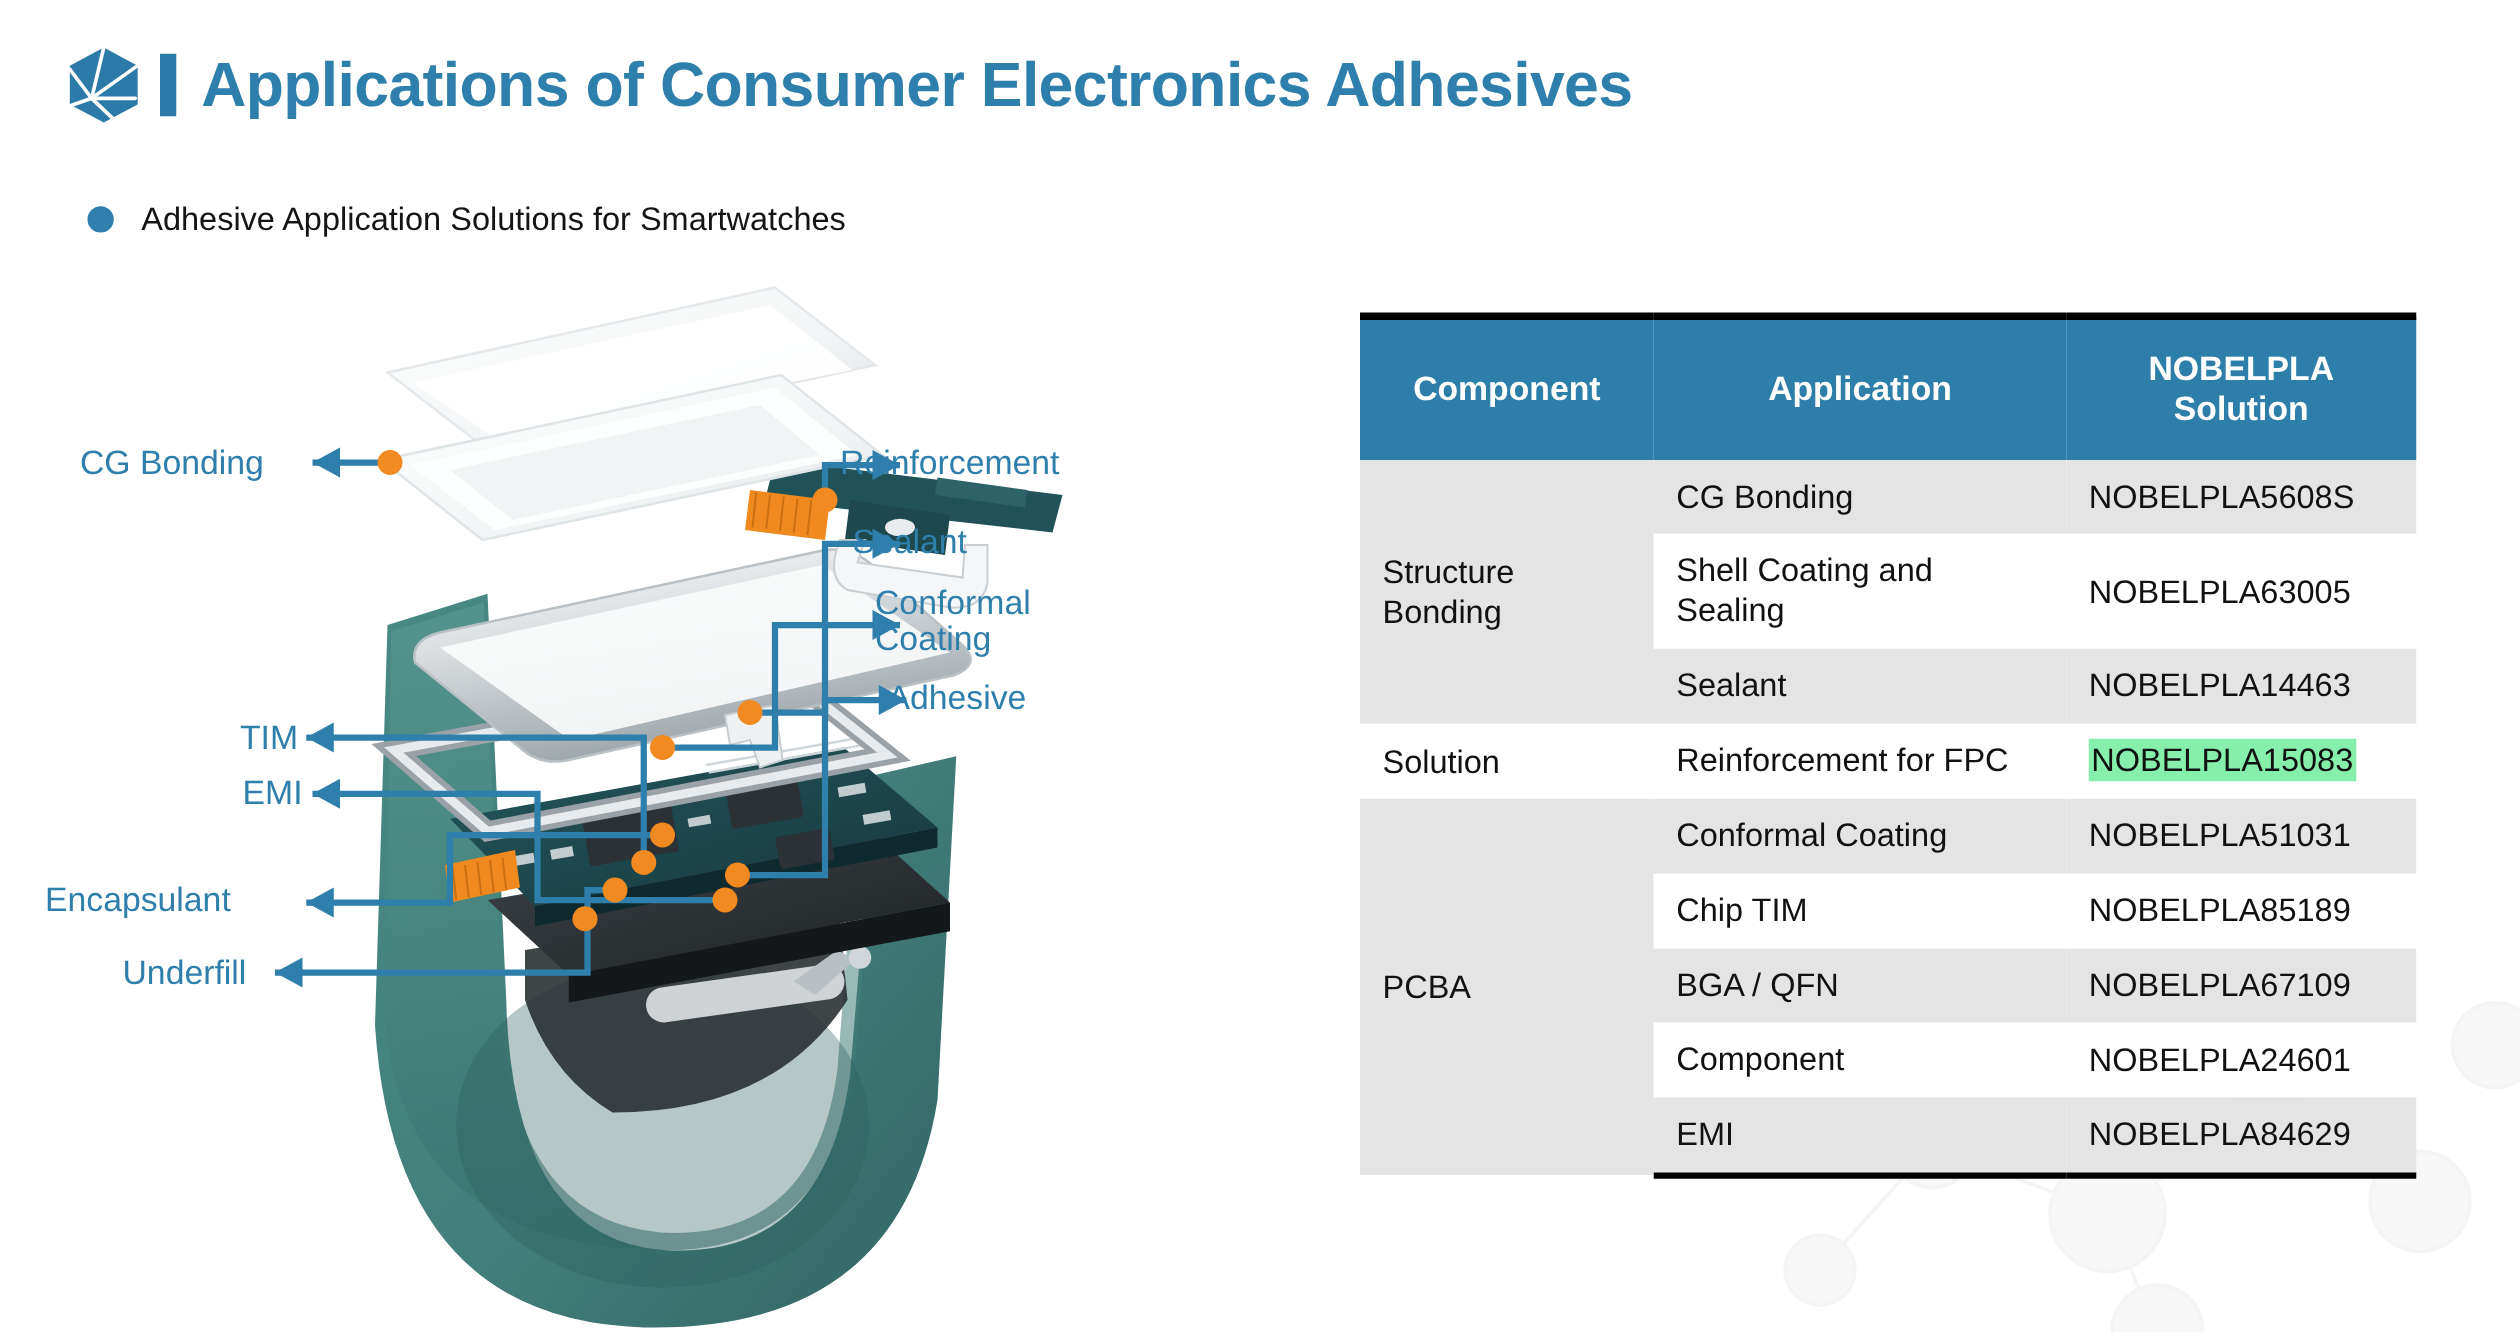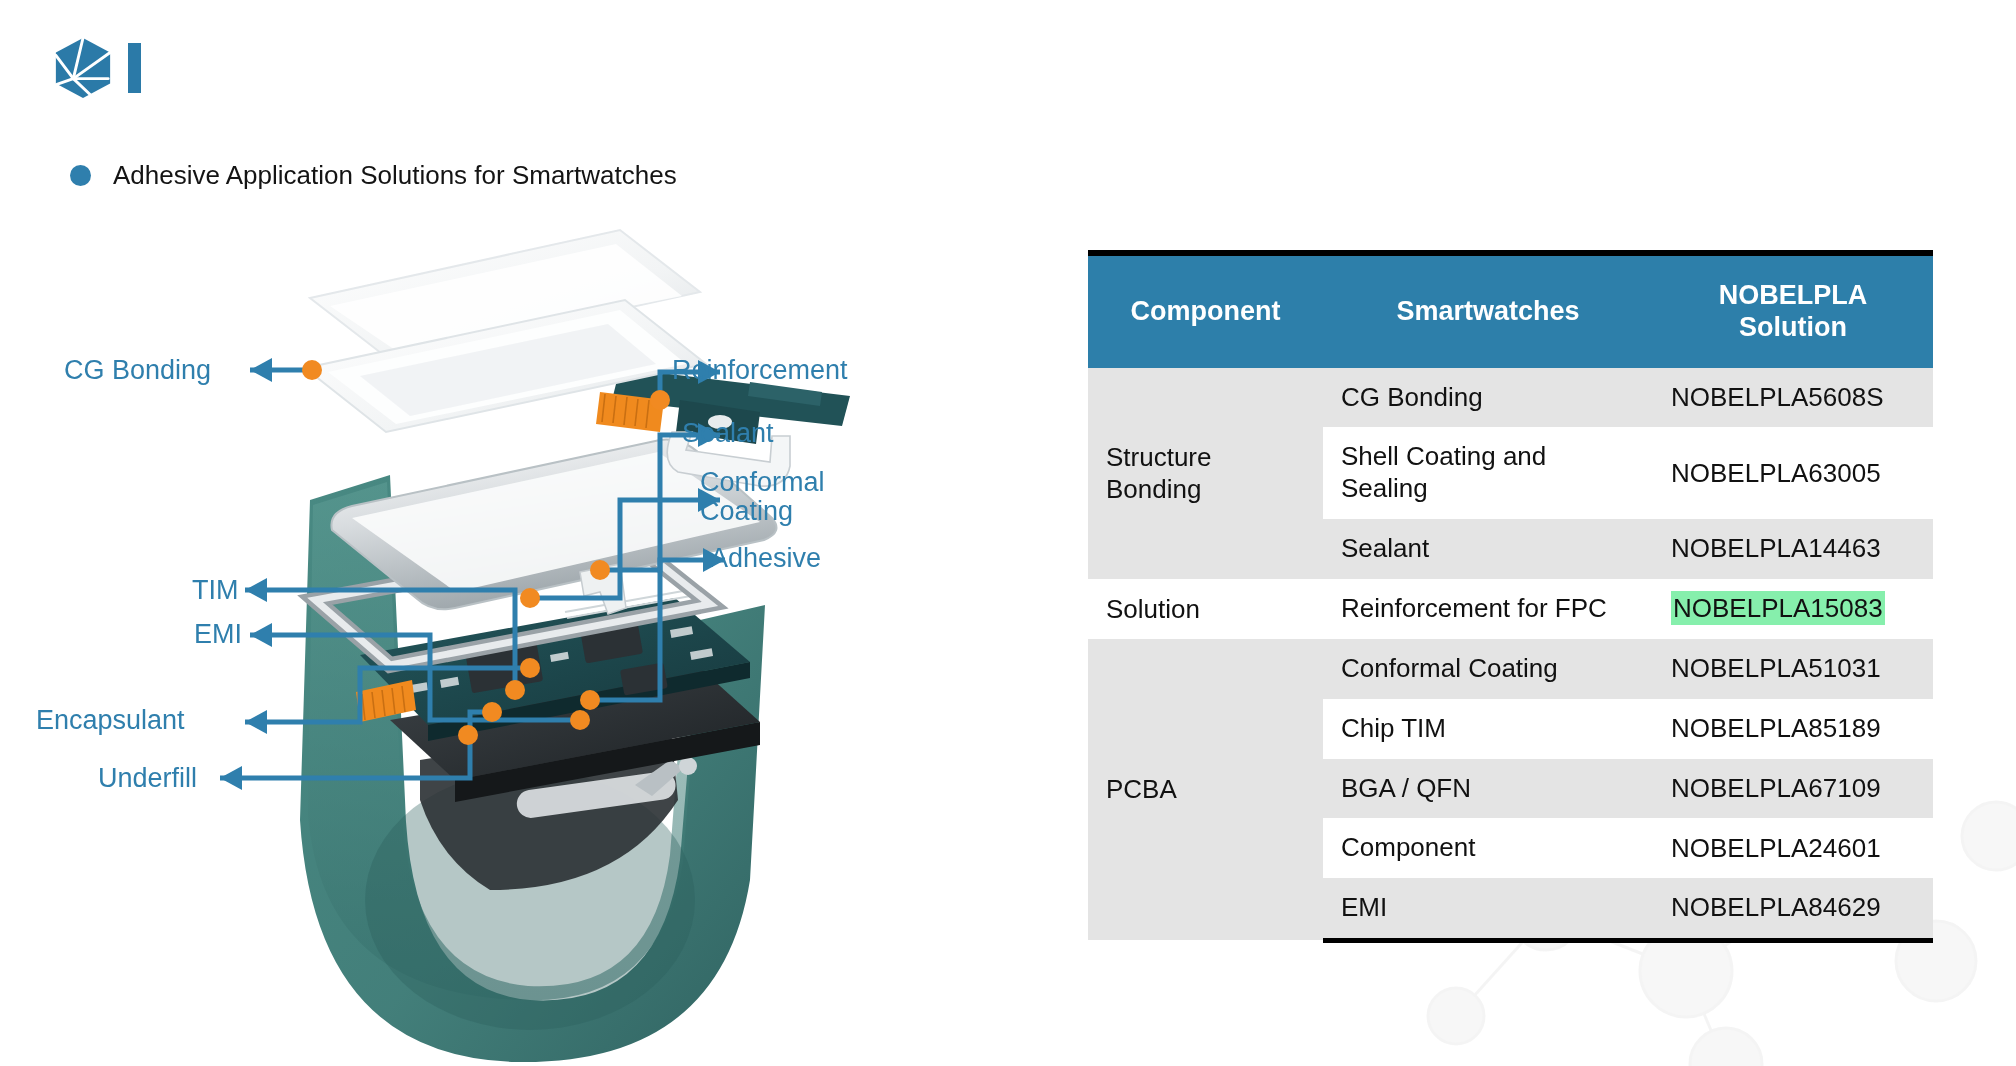--- a/index.html
+++ b/index.html
@@ -94,20 +94,21 @@
       <g stroke="#ffffff" stroke-width="3" fill="none" stroke-linecap="round">
         <line x1="22" y1="44" x2="32" y2="2"></line>
         <line x1="22" y1="44" x2="60" y2="17"></line>
         <line x1="22" y1="44" x2="58" y2="44"></line>
         <line x1="22" y1="44" x2="42" y2="63"></line>
         <line x1="22" y1="44" x2="5" y2="50"></line>
         <line x1="22" y1="44" x2="4" y2="20"></line>
       </g>
     </svg>
     <span class="logo-bar"></span>
+    <span class="title-text">Applications of Consumer Electronics Adhesives</span>
   </div>
 
   <div class="subtitle-row">
     <span class="bullet-dot"></span>
     <span class="subtitle-text">Adhesive Application Solutions for Smartwatches</span>
   </div>
 
   <div class="illustration">
     <svg viewBox="0 0 840 866">
       <defs>
@@ -270,21 +271,21 @@
     <span class="lbl" style="left:622px; top:219px;">Sealant</span>
     <span class="lbl two" style="left:640px; top:268px;">Conformal Coating</span>
     <span class="lbl" style="left:650px; top:344px;">Adhesive</span>
   </div>
 
   <div class="table-wrap">
     <table class="spec">
       <thead>
         <tr>
           <th class="c1">Component</th>
-          <th class="c2">Smartwatches</th>
+          <th class="c2">Application</th>
           <th class="c3">
             <span>NOBELPLA</span><br>
             <span>Solution</span>
           </th>
         </tr>
       </thead>
       <tbody>
 
         <tr>
           <td class="grp bg-gray" rowspan="3">Structure Bonding</td>

